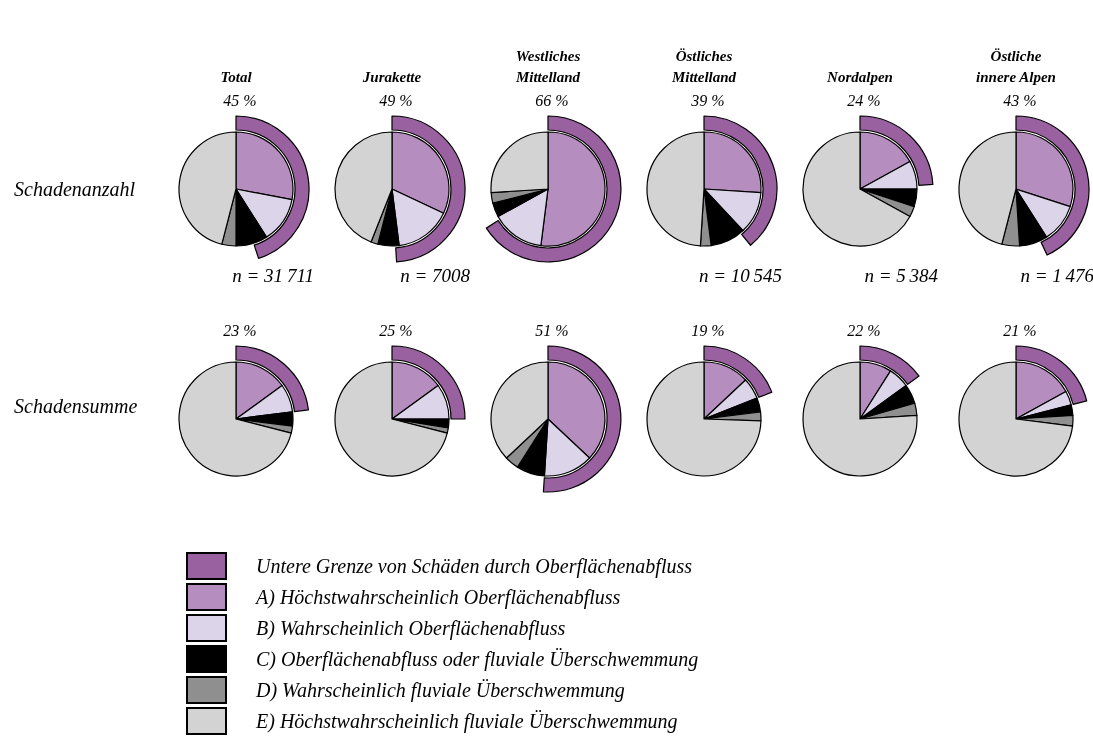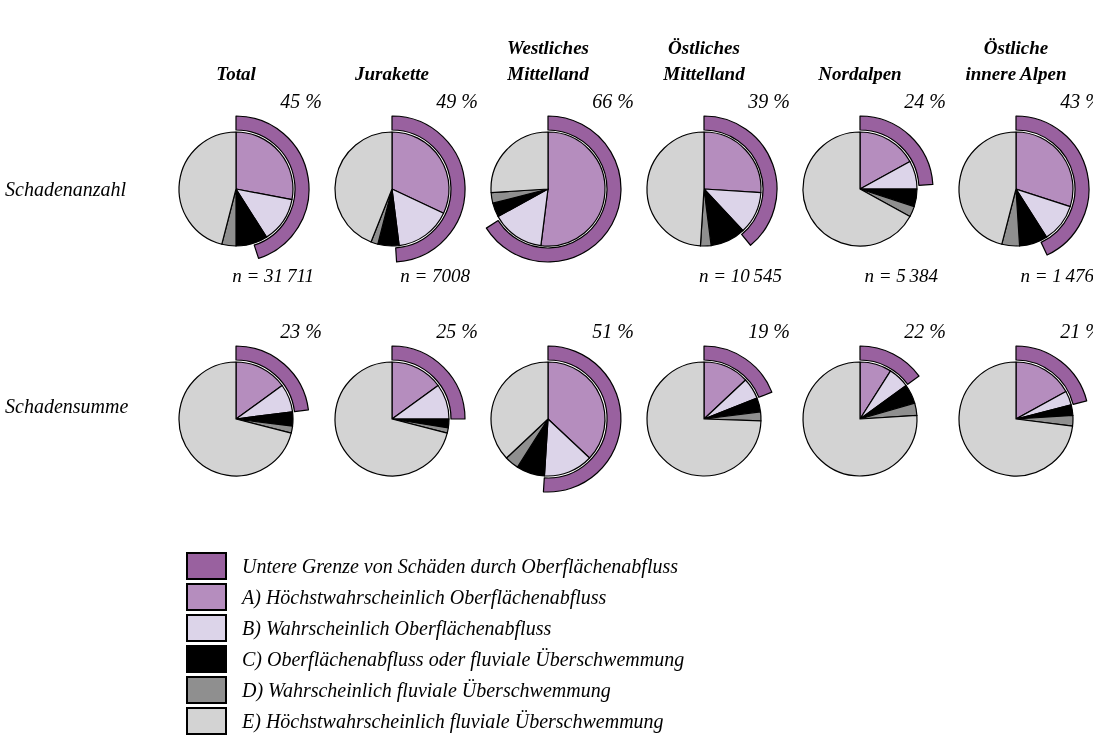--- a/index.html
+++ b/index.html
@@ -7,31 +7,31 @@
     width: 1093px; height: 746px;
     position: relative; overflow: hidden;
     background: #ffffff; color: #000000;
     font-family: "Liberation Serif", "DejaVu Serif", serif;
     font-style: italic;
   }
   .grid { display: grid; grid-template-columns: 158px repeat(6, 156px); }
   .headers { margin-top: 10px; }
   .hcell {
     display: flex; align-items: flex-end; justify-content: center;
-    text-align: center; font-weight: bold; font-size: 19px;
+    text-align: center; font-weight: bold; font-size: 15px;
     line-height: 1.4; white-space: pre-line; height: 78px;
   }
-  .rlabel { display: flex; align-items: center; padding-left: 5px; font-size: 20px; }
+  .rlabel { display: flex; align-items: center; padding-left: 14px; font-size: 20px; }
   .pierow2 { margin-top: 28px; }
   .pcell { position: relative; text-align: center; }
-  .pct { text-align: right; margin-right: -8px; font-size: 20px; height: 26px; line-height: 26px; }
+  .pct { margin-right: -8px; font-size: 16px; height: 26px; line-height: 26px; }
   .pie { display: block; margin: 0 auto; }
   .nlbl { text-align: right; font-size: 19px; height: 26px; line-height: 24px; }
   .legend { margin: 58px 0 0 186px; }
-  .litem { display: flex; align-items: center; margin-bottom: 3px; }
+  .litem { display: flex; align-items: center; margin-bottom: 3px; gap: 14px; }
   .swatch { width: 37px; height: 24px; border: 2px solid #000; margin-right: 15px; flex: none; }
   .ltext { font-size: 20px; line-height: 26px; }
 </style>
 </head>
 <body>
 
 <div id="figure">
 
   <div class="grid headers">
     <div class="hcell"></div>

